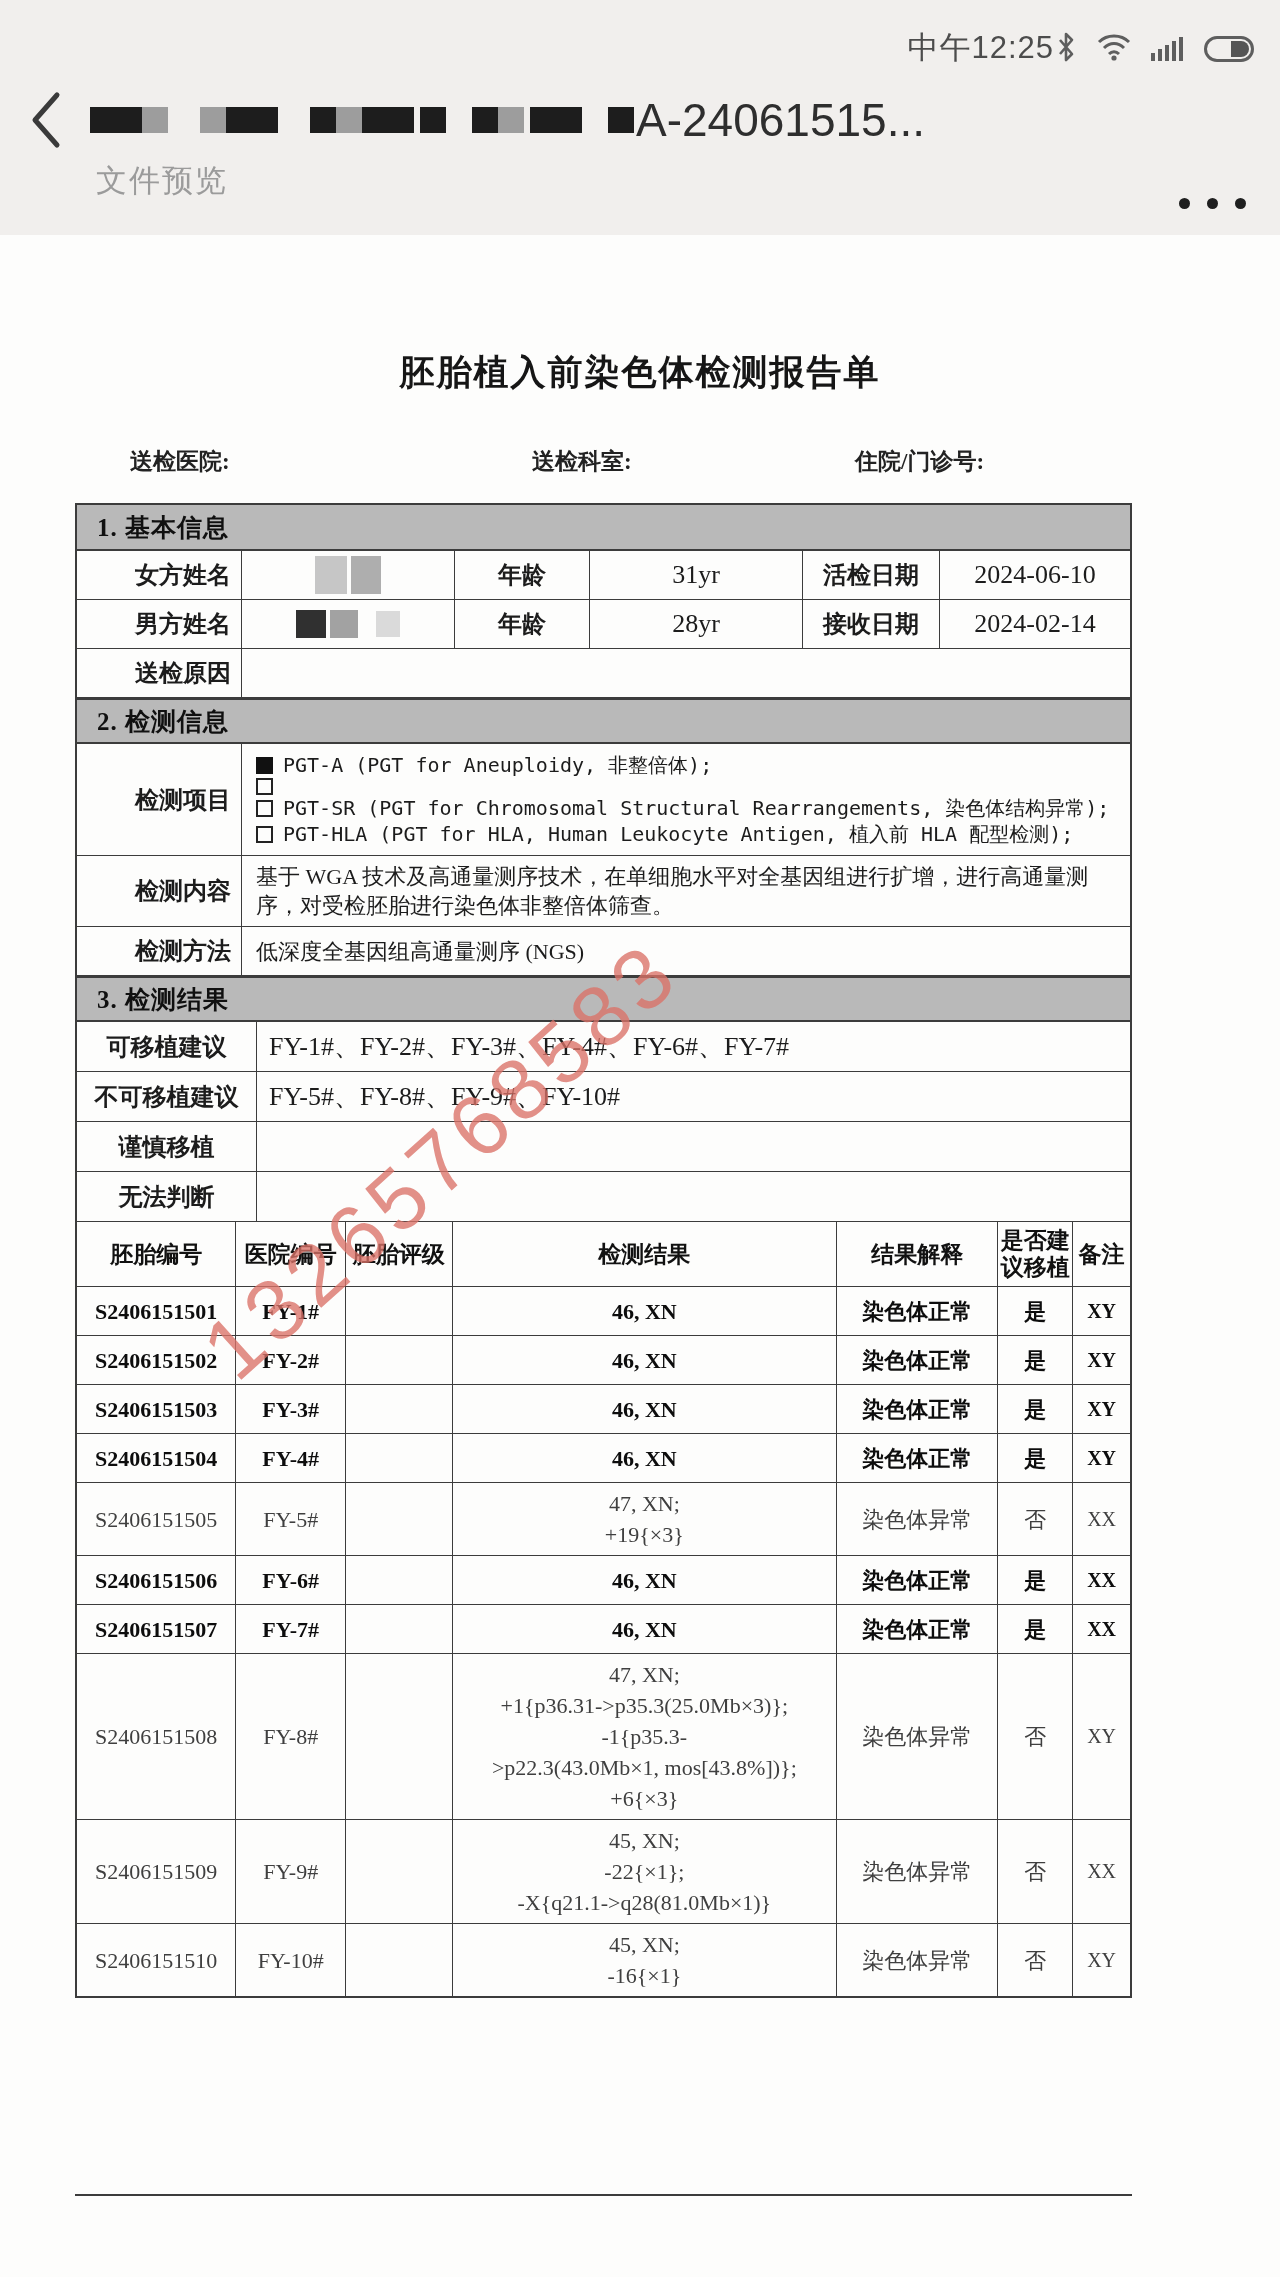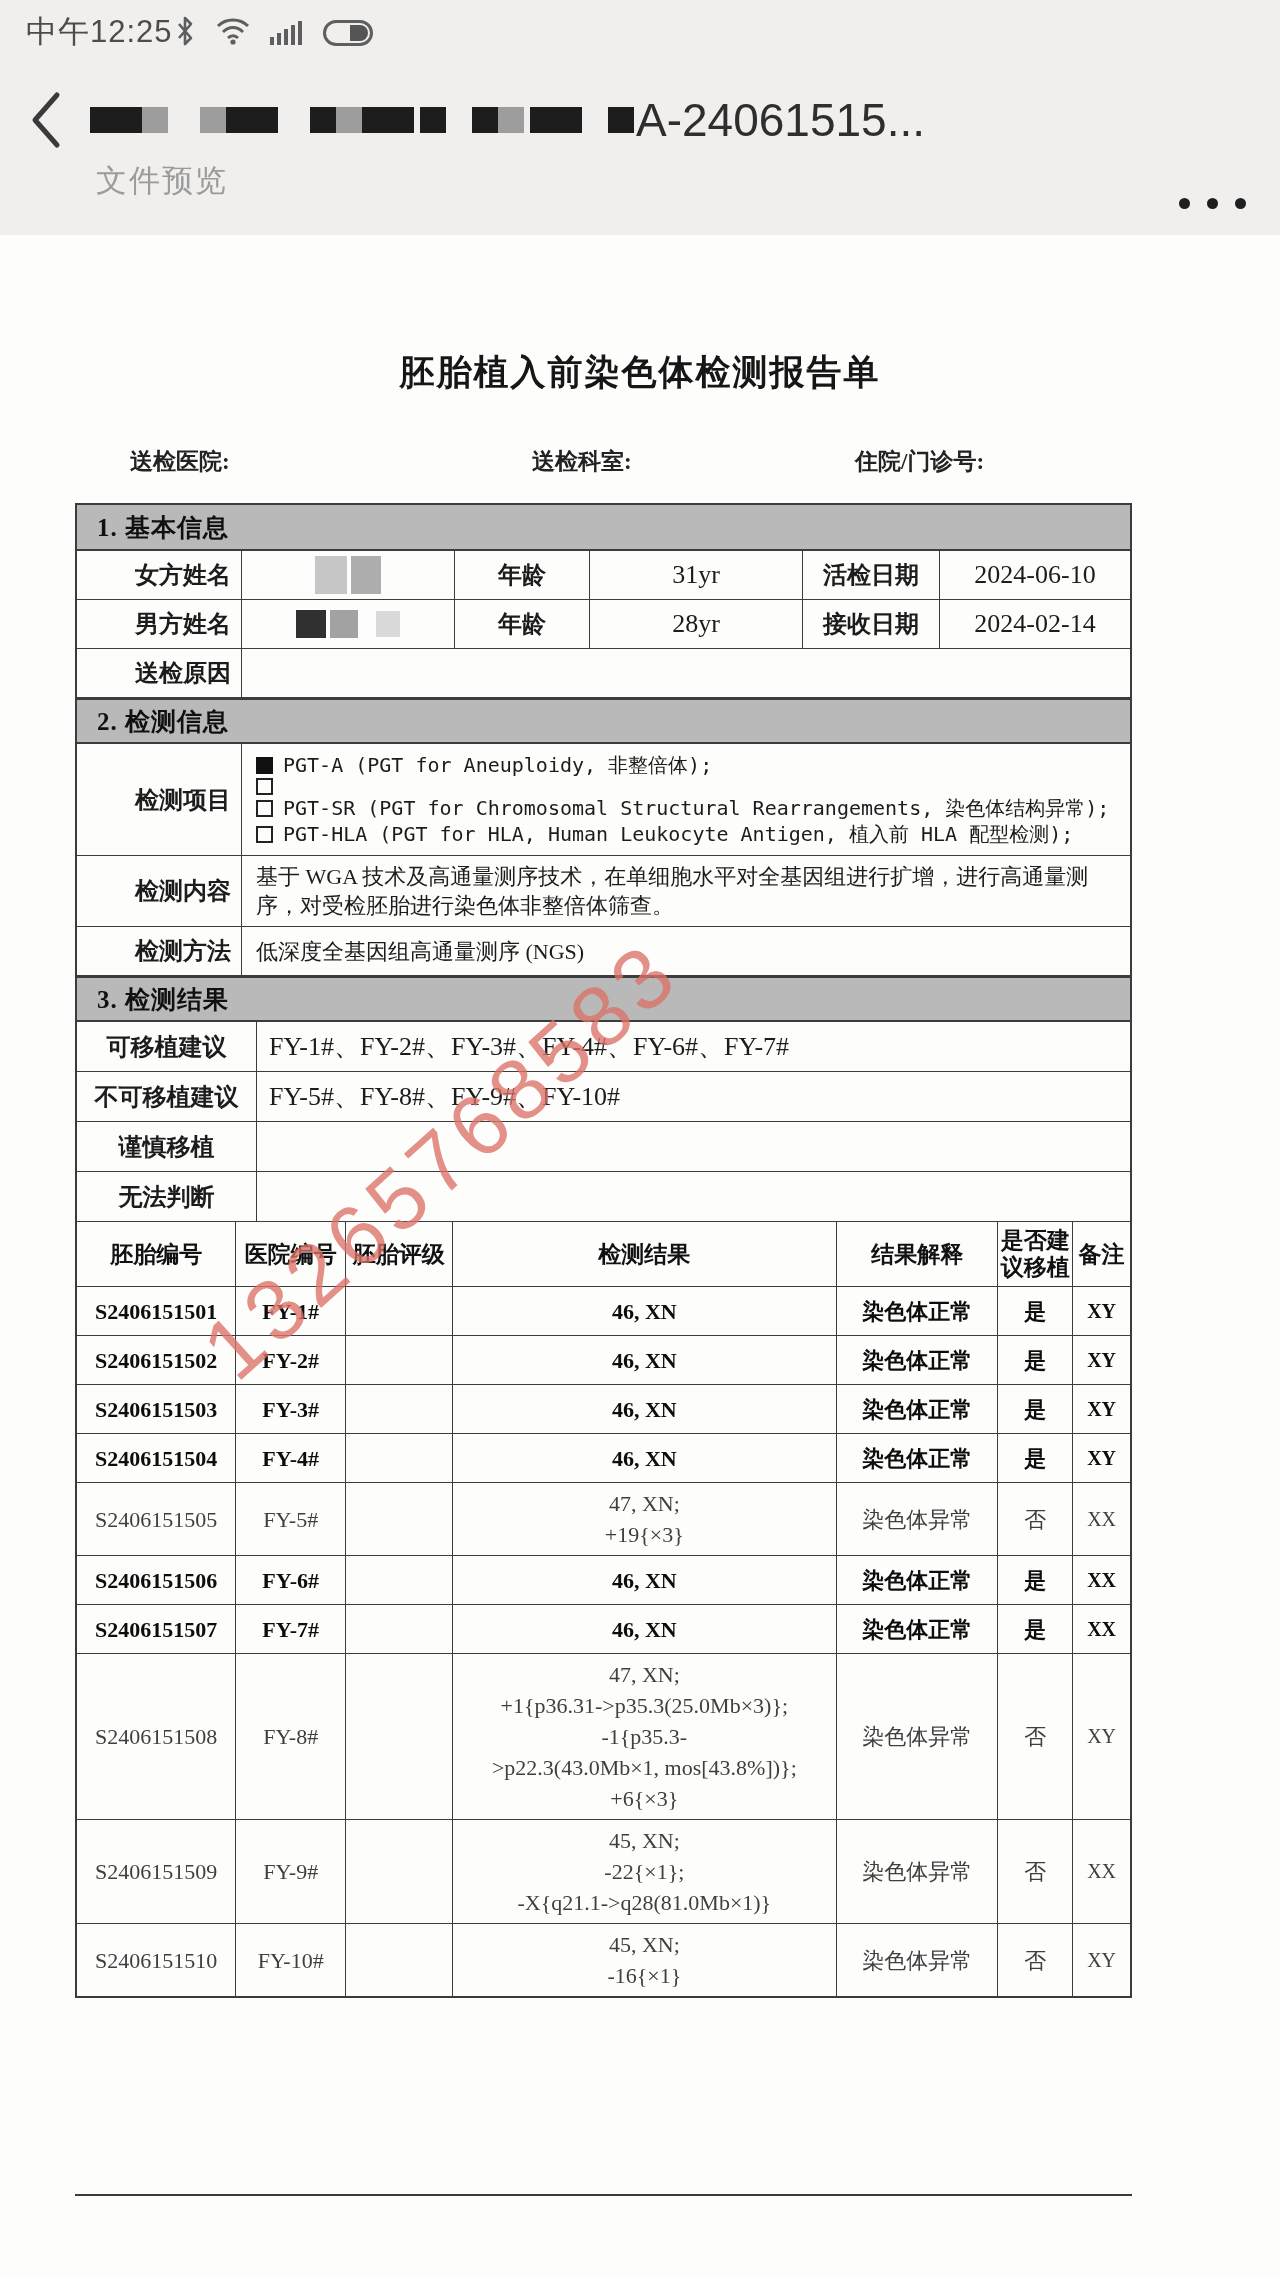--- a/index.html
+++ b/index.html
@@ -4,21 +4,21 @@
 <style>
   * { margin:0; padding:0; box-sizing:border-box; }
   body { background:#888; }
   .screen{
     position:relative; width:1280px; height:2277px; margin:0 auto;
     background:#fdfdfc; overflow:hidden;
     font-family:"Liberation Sans", sans-serif;
   }
   
   .chrome{ position:absolute; top:0; left:0; width:1280px; height:235px; background:#f1efed; }
-  .statusbar{ position:absolute; top:0; left:0; right:0; height:58px; display:flex; align-items:center; justify-content:flex-start; padding:0 26px; }
+  .statusbar{ position:absolute; top:16px; left:0; right:0; height:58px; display:flex; align-items:center; justify-content:flex-end; padding:0 26px; }
   .time{ font-size:31px; color:#4c4c4c; letter-spacing:1px; padding-top:6px;}
   .sicons{ display:flex; align-items:center; gap:18px; padding-top:8px;}
   .navrow{ position:absolute; top:70px; left:0; right:0; height:100px; display:flex; align-items:center; }
   .back{ width:90px; display:flex; justify-content:center; align-items:center; height:100%; }
   .titlewrap{ display:flex; align-items:center; overflow:hidden; height:70px; }
   .redact{ display:flex; align-items:flex-end; gap:6px; margin-right:2px; }
   .rg{ display:grid; grid-auto-flow:column; }
   .px{ width:26px; height:26px; }
   .pb{ background:#1d1d1d; } .pg{ background:#9d9d9d; } .pw{ background:transparent; }
   .navtitle{ font-size:46px; color:#2e2e2e; white-space:nowrap; }

